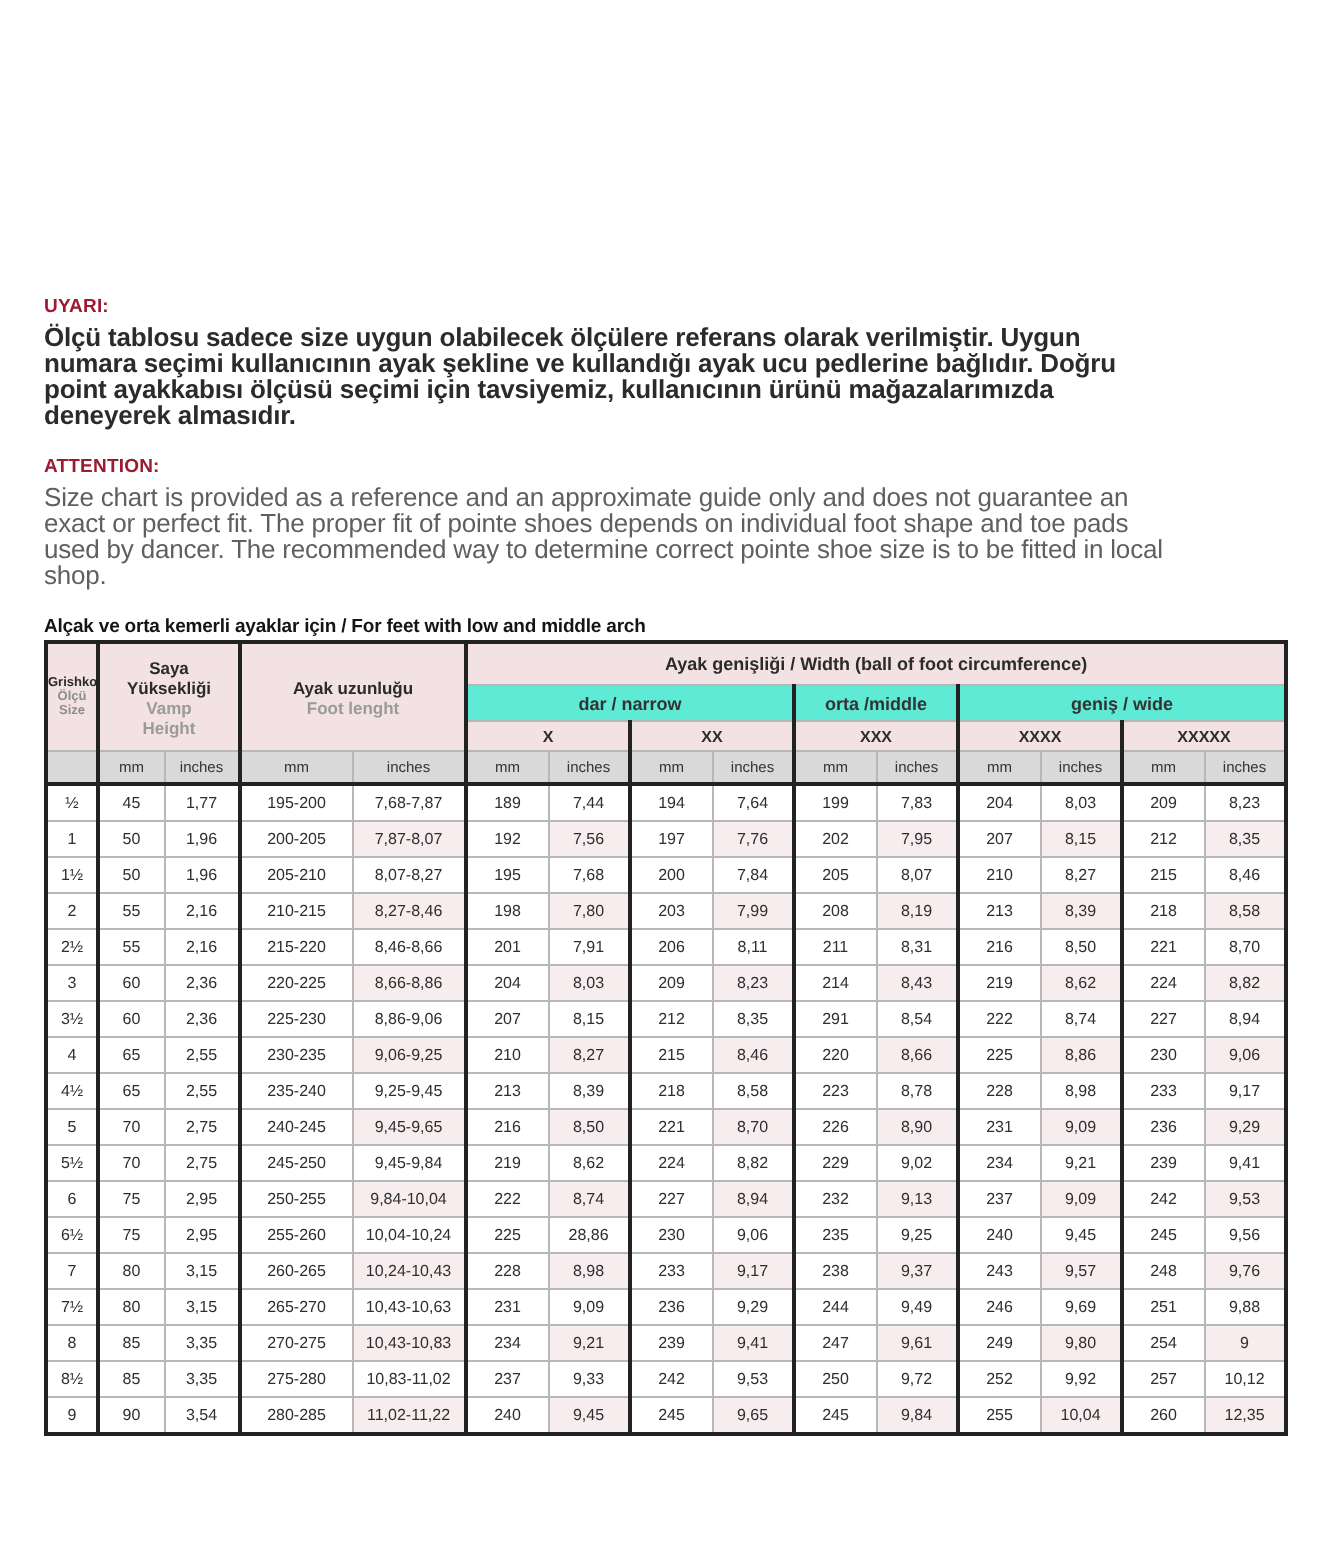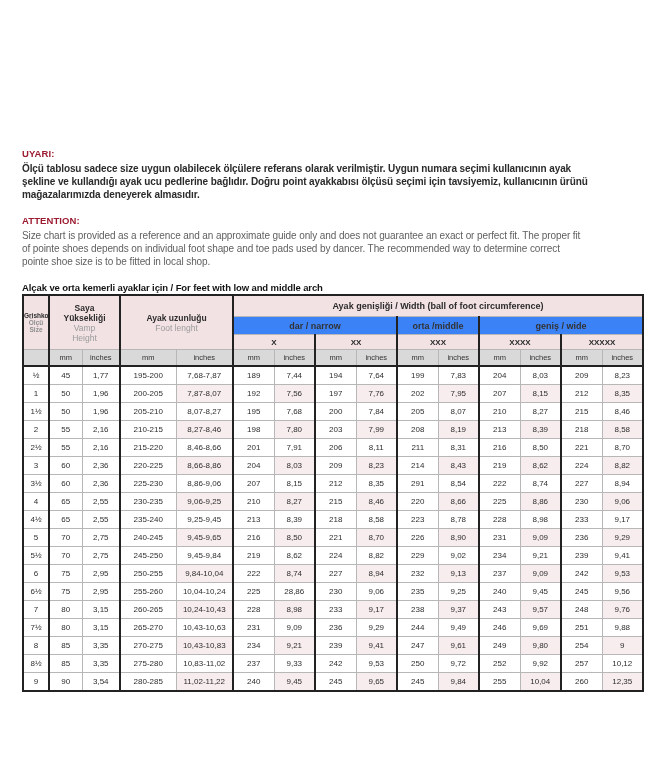--- a/index.html
+++ b/index.html
@@ -21,48 +21,48 @@
     overflow:hidden;
   }
   .page{
     position:relative;width:609px;height:780px;background:#fff;
     box-sizing:border-box;padding:148px 21px 0 22px;
   }
   .red-h{
     color:var(--accent);font-size:9.5px;font-weight:bold;
     margin:0 0 3px 0;letter-spacing:.1px;
   }
-  .notice p{margin:0 0 14px 0;font-size:10px;line-height:13px;letter-spacing:-0.1px;}
+  .notice p{margin:0 0 14px 0;font-size:13px;line-height:13px;letter-spacing:-0.1px;}
   .p-bold{color:var(--text-dark);font-weight:bold;}
   .p-gray{color:#5f5f5f;font-weight:normal;}
   .section-title{
     font-size:9.5px;font-weight:bold;color:#141414;margin:10px 0 1px 0;letter-spacing:-0.1px;
   }
   .section-sub{font-size:9px;color:var(--text-gray);margin:0 0 8px 0;letter-spacing:-0.15px;}
   .section-sub .styles{font-weight:bold;color:#141414;}
 
   table.size-chart{
     border-collapse:collapse;table-layout:fixed;width:620px;
     font-size:8px;color:#2e2e2e;
   }
   table.size-chart td,table.size-chart th{
     border:1px solid var(--blight);
     text-align:center;vertical-align:middle;padding:0;
     height:17px;font-weight:normal;overflow:hidden;white-space:nowrap;
   }
   table.size-chart{border:2px solid var(--bdark);}
   .tl{border-left:2px solid var(--bdark) !important;}
   thead .h-pink{background:var(--pink);}
-  thead .h-white{background:#3b82f6;}
+  thead .h-white{background:#5eead4;}
   tr.units td{background:var(--unit-gray);font-size:7.5px;color:#333;border-bottom:2px solid var(--bdark);height:15px;}
   tr.grp-row th{height:20px;font-size:9px;font-weight:bold;color:#2b2b2b;}
   tr.nar-row th{height:17px;font-size:9px;font-weight:600;color:#333;}
   tr.let-row th{height:14px;font-size:8px;font-weight:bold;color:#2b2b2b;}
   .hdr-tr{font-weight:bold;font-size:8.5px;color:var(--text-dark);line-height:10px;}
-  .hdr-en{font-weight:normal;font-size:8.5px;color:var(--hdr-gray);line-height:10px;}
+  .hdr-en{font-weight:bold;font-size:8.5px;color:var(--hdr-gray);line-height:10px;}
   .size-hdr .l1{font-weight:bold;font-size:6.5px;color:#2b2b2b;line-height:7px;}
   .size-hdr .l2{font-size:6.5px;color:#8d8d8d;line-height:7px;}
   tbody td{background:#fff;}
   tbody tr:nth-child(even) td.in{background:var(--tint);}
   tbody td.size-cell{font-weight:normal;}
 </style>
 </head>
 <body>
 
 <div class="page">

